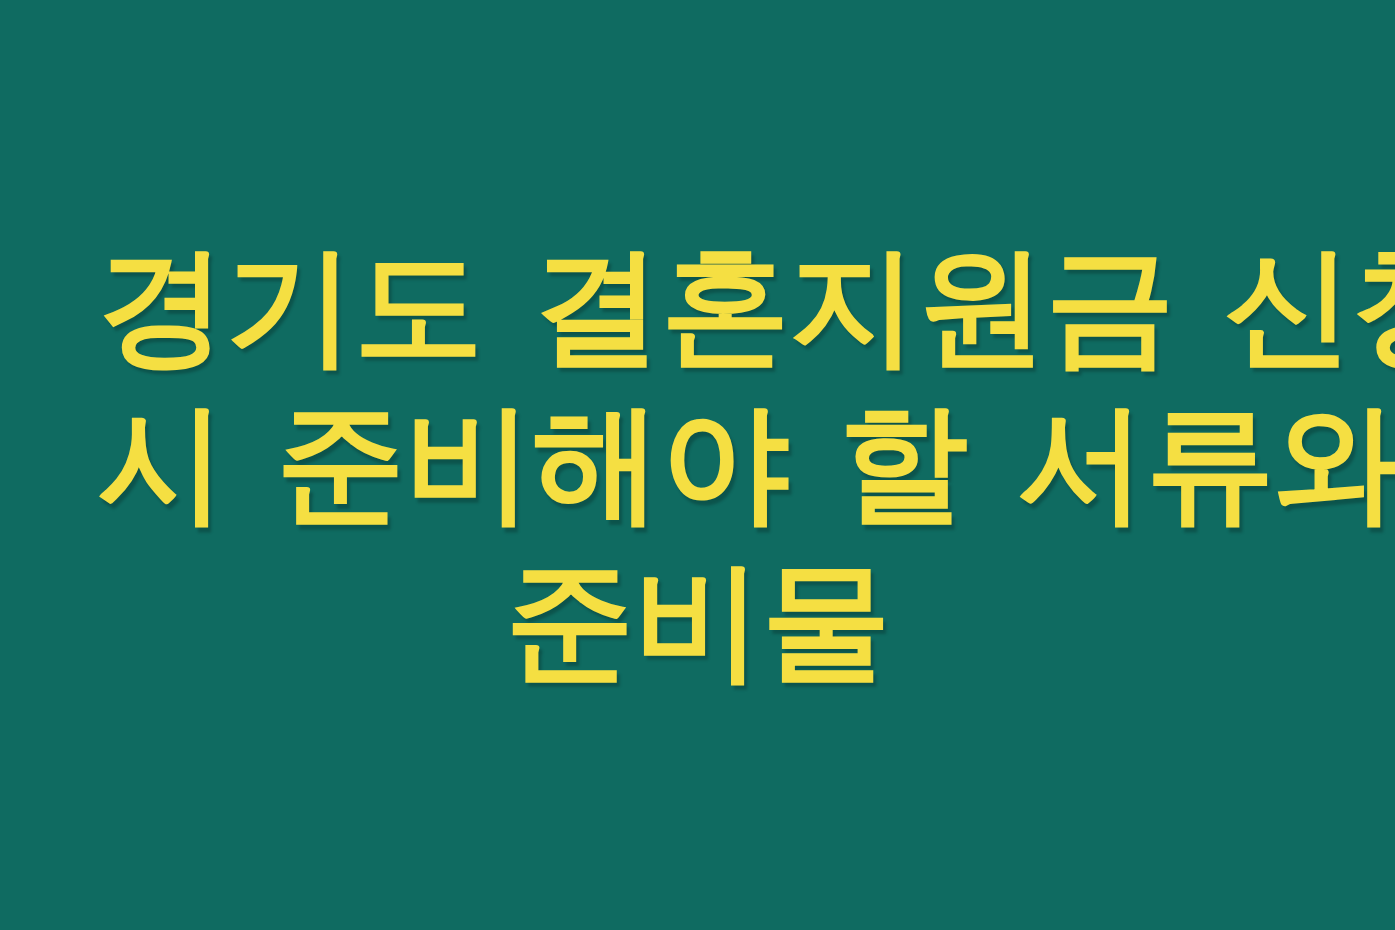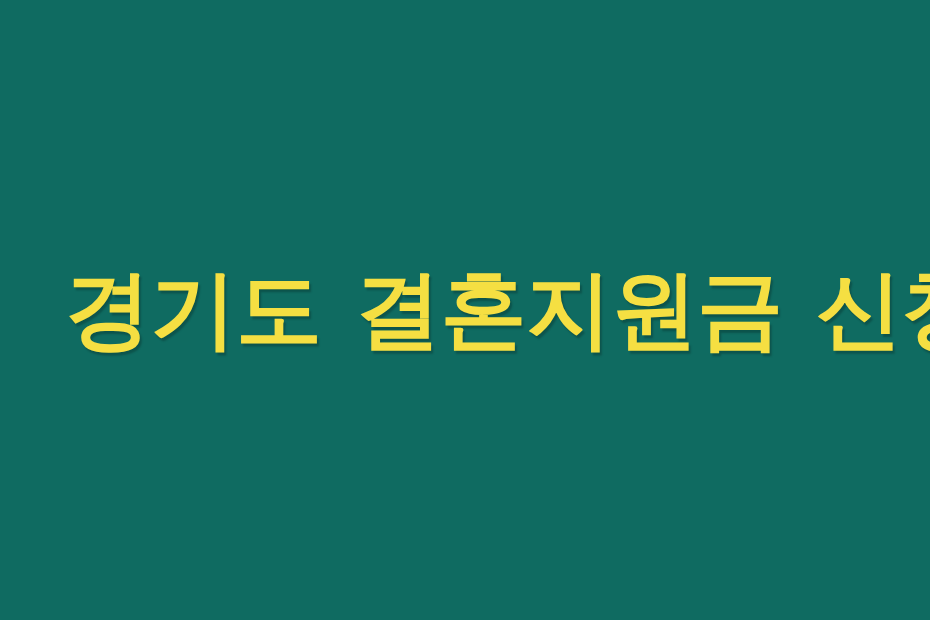--- a/index.html
+++ b/index.html
@@ -47,15 +47,17 @@
     white-space: nowrap;
   }
 </style>
 </head>
 <body>
 
 <div id="title-card" style="background: rgb(15, 107, 97);">
 
   <h1 id="headline" style="color: rgb(245, 223, 66); text-align: center;">
     <span class="headline-line">경기도 결혼지원금 신청</span>
+    <span class="headline-line">시 준비해야 할 서류와</span>
+    <span class="headline-line">준비물</span>
   </h1>
 
 </div>
 
 </body></html>

